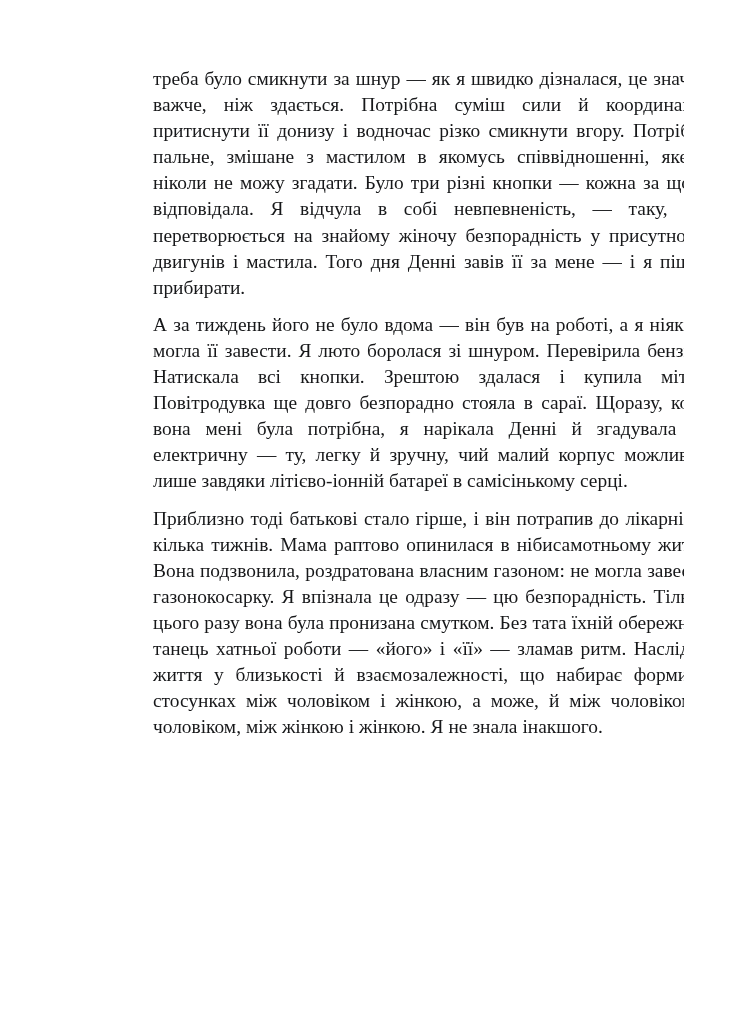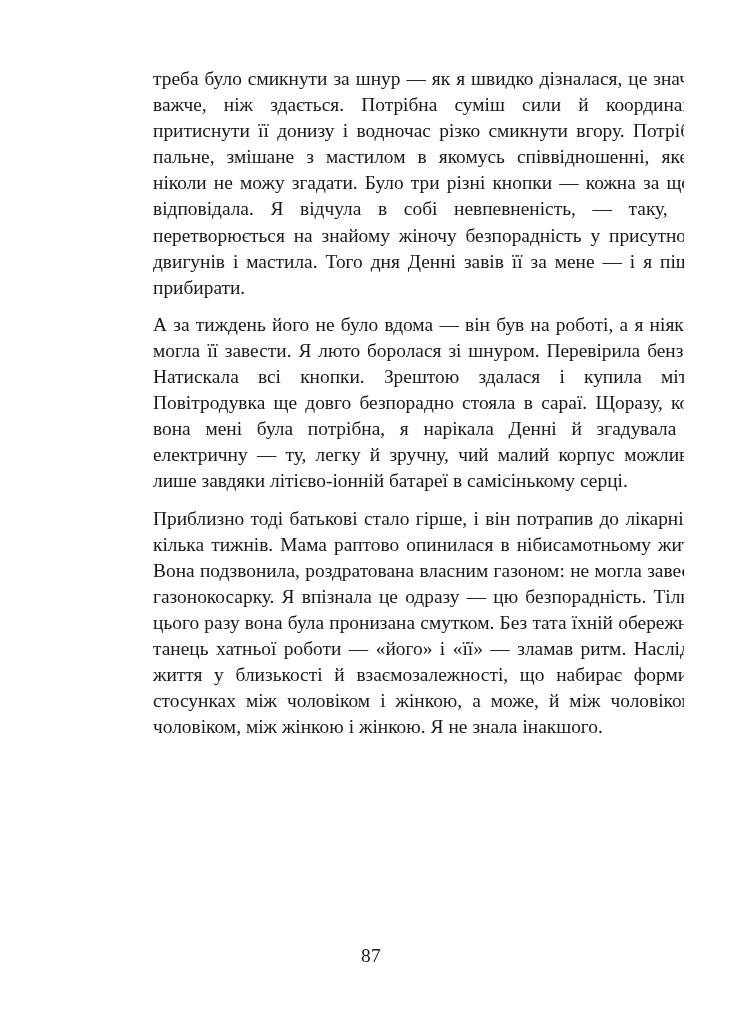--- a/index.html
+++ b/index.html
@@ -56,15 +56,14 @@
 <body>
 
 <div class="page">
 
   <div class="text-column">
     <p class="para">треба було смикнути за шнур — як я швидко дізналася, це значно важче, ніж здається. Потрібна суміш сили й координації: притиснути її донизу і водночас різко смикнути вгору. Потрібне пальне, змішане з мастилом в якомусь співвідношенні, яке я ніколи не можу згадати. Було три різні кнопки — кожна за щось відповідала. Я відчула в собі невпевненість, — таку, що перетворюється на знайому жіночу безпорадність у присутності двигунів і мастила. Того дня Денні завів її за мене — і я пішла прибирати.</p>
     <p class="para">А за тиждень його не було вдома — він був на роботі, а я ніяк не могла її завести. Я люто боролася зі шнуром. Перевірила бензин. Натискала всі кнопки. Зрештою здалася і купила мітлу. Повітродувка ще довго безпорадно стояла в сараї. Щоразу, коли вона мені була потрібна, я нарікала Денні й згадувала ту електричну — ту, легку й зручну, чий малий корпус можливий лише завдяки літієво-іонній батареї в самісінькому серці.</p>
     <p class="para">Приблизно тоді батькові стало гірше, і він потрапив до лікарні на кілька тижнів. Мама раптово опинилася в нібисамотньому житті. Вона подзвонила, роздратована власним газоном: не могла завести газонокосарку. Я впізнала це одразу — цю безпорадність. Тільки цього разу вона була пронизана смутком. Без тата їхній обережний танець хатньої роботи — «його» і «її» — зламав ритм. Наслідок життя у близькості й взаємозалежності, що набирає форми в стосунках між чоловіком і жінкою, а може, й між чоловіком і чоловіком, між жінкою і жінкою. Я не знала інакшого.</p>
   </div>
 
-  <div class="folio">87</div>
 
 </div>
 
 </body></html>

